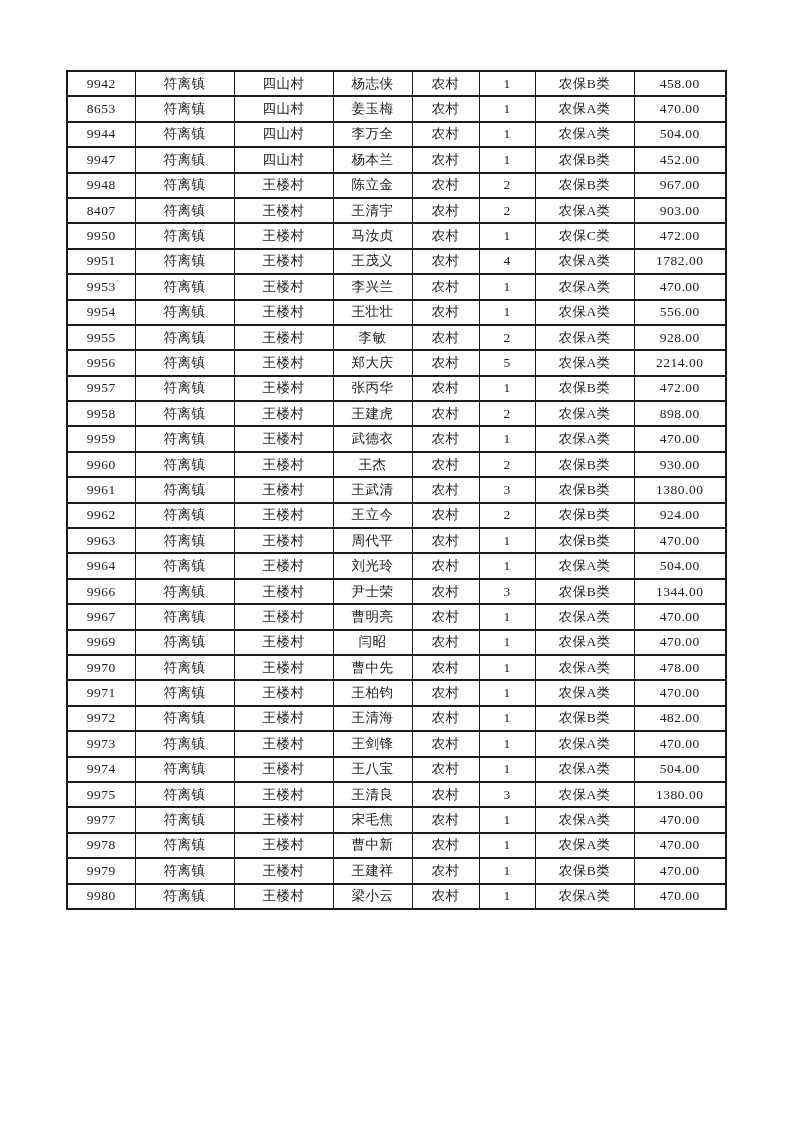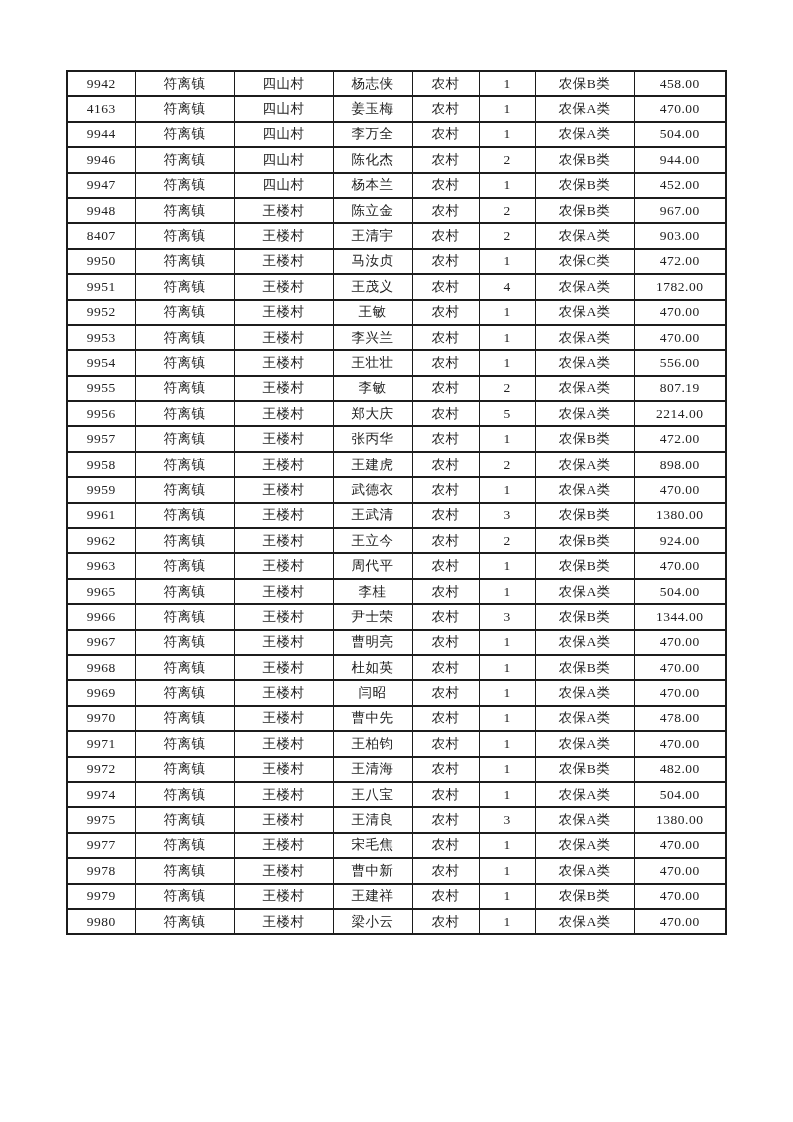--- a/index.html
+++ b/index.html
@@ -74,50 +74,40 @@
           <td>9942</td>
           <td>符离镇</td>
           <td>四山村</td>
           <td>杨志侠</td>
           <td>农村</td>
           <td>1</td>
           <td>农保B类</td>
           <td>458.00</td>
         </tr>
         <tr>
-          <td>4163</td>
+          <td>8653</td>
           <td>符离镇</td>
           <td>四山村</td>
           <td>姜玉梅</td>
           <td>农村</td>
           <td>1</td>
           <td>农保A类</td>
           <td>470.00</td>
         </tr>
         <tr>
           <td>9944</td>
           <td>符离镇</td>
           <td>四山村</td>
           <td>李万全</td>
           <td>农村</td>
           <td>1</td>
           <td>农保A类</td>
           <td>504.00</td>
         </tr>
         <tr>
-          <td>9946</td>
-          <td>符离镇</td>
-          <td>四山村</td>
-          <td>陈化杰</td>
-          <td>农村</td>
-          <td>2</td>
-          <td>农保B类</td>
-          <td>944.00</td>
-        </tr>
-        <tr>
           <td>9947</td>
           <td>符离镇</td>
           <td>四山村</td>
           <td>杨本兰</td>
           <td>农村</td>
           <td>1</td>
           <td>农保B类</td>
           <td>452.00</td>
         </tr>
         <tr>
@@ -154,30 +144,20 @@
           <td>9951</td>
           <td>符离镇</td>
           <td>王楼村</td>
           <td>王茂义</td>
           <td>农村</td>
           <td>4</td>
           <td>农保A类</td>
           <td>1782.00</td>
         </tr>
         <tr>
-          <td>9952</td>
-          <td>符离镇</td>
-          <td>王楼村</td>
-          <td>王敏</td>
-          <td>农村</td>
-          <td>1</td>
-          <td>农保A类</td>
-          <td>470.00</td>
-        </tr>
-        <tr>
           <td>9953</td>
           <td>符离镇</td>
           <td>王楼村</td>
           <td>李兴兰</td>
           <td>农村</td>
           <td>1</td>
           <td>农保A类</td>
           <td>470.00</td>
         </tr>
         <tr>
@@ -191,21 +171,21 @@
           <td>556.00</td>
         </tr>
         <tr>
           <td>9955</td>
           <td>符离镇</td>
           <td>王楼村</td>
           <td>李敏</td>
           <td>农村</td>
           <td>2</td>
           <td>农保A类</td>
-          <td>807.19</td>
+          <td>928.00</td>
         </tr>
         <tr>
           <td>9956</td>
           <td>符离镇</td>
           <td>王楼村</td>
           <td>郑大庆</td>
           <td>农村</td>
           <td>5</td>
           <td>农保A类</td>
           <td>2214.00</td>
@@ -234,20 +214,30 @@
           <td>9959</td>
           <td>符离镇</td>
           <td>王楼村</td>
           <td>武德衣</td>
           <td>农村</td>
           <td>1</td>
           <td>农保A类</td>
           <td>470.00</td>
         </tr>
         <tr>
+          <td>9960</td>
+          <td>符离镇</td>
+          <td>王楼村</td>
+          <td>王杰</td>
+          <td>农村</td>
+          <td>2</td>
+          <td>农保B类</td>
+          <td>930.00</td>
+        </tr>
+        <tr>
           <td>9961</td>
           <td>符离镇</td>
           <td>王楼村</td>
           <td>王武清</td>
           <td>农村</td>
           <td>3</td>
           <td>农保B类</td>
           <td>1380.00</td>
         </tr>
         <tr>
@@ -264,24 +254,24 @@
           <td>9963</td>
           <td>符离镇</td>
           <td>王楼村</td>
           <td>周代平</td>
           <td>农村</td>
           <td>1</td>
           <td>农保B类</td>
           <td>470.00</td>
         </tr>
         <tr>
-          <td>9965</td>
-          <td>符离镇</td>
-          <td>王楼村</td>
-          <td>李桂</td>
+          <td>9964</td>
+          <td>符离镇</td>
+          <td>王楼村</td>
+          <td>刘光玲</td>
           <td>农村</td>
           <td>1</td>
           <td>农保A类</td>
           <td>504.00</td>
         </tr>
         <tr>
           <td>9966</td>
           <td>符离镇</td>
           <td>王楼村</td>
           <td>尹士荣</td>
@@ -294,30 +284,20 @@
           <td>9967</td>
           <td>符离镇</td>
           <td>王楼村</td>
           <td>曹明亮</td>
           <td>农村</td>
           <td>1</td>
           <td>农保A类</td>
           <td>470.00</td>
         </tr>
         <tr>
-          <td>9968</td>
-          <td>符离镇</td>
-          <td>王楼村</td>
-          <td>杜如英</td>
-          <td>农村</td>
-          <td>1</td>
-          <td>农保B类</td>
-          <td>470.00</td>
-        </tr>
-        <tr>
           <td>9969</td>
           <td>符离镇</td>
           <td>王楼村</td>
           <td>闫昭</td>
           <td>农村</td>
           <td>1</td>
           <td>农保A类</td>
           <td>470.00</td>
         </tr>
         <tr>
@@ -342,20 +322,30 @@
         </tr>
         <tr>
           <td>9972</td>
           <td>符离镇</td>
           <td>王楼村</td>
           <td>王清海</td>
           <td>农村</td>
           <td>1</td>
           <td>农保B类</td>
           <td>482.00</td>
+        </tr>
+        <tr>
+          <td>9973</td>
+          <td>符离镇</td>
+          <td>王楼村</td>
+          <td>王剑锋</td>
+          <td>农村</td>
+          <td>1</td>
+          <td>农保A类</td>
+          <td>470.00</td>
         </tr>
         <tr>
           <td>9974</td>
           <td>符离镇</td>
           <td>王楼村</td>
           <td>王八宝</td>
           <td>农村</td>
           <td>1</td>
           <td>农保A类</td>
           <td>504.00</td>

